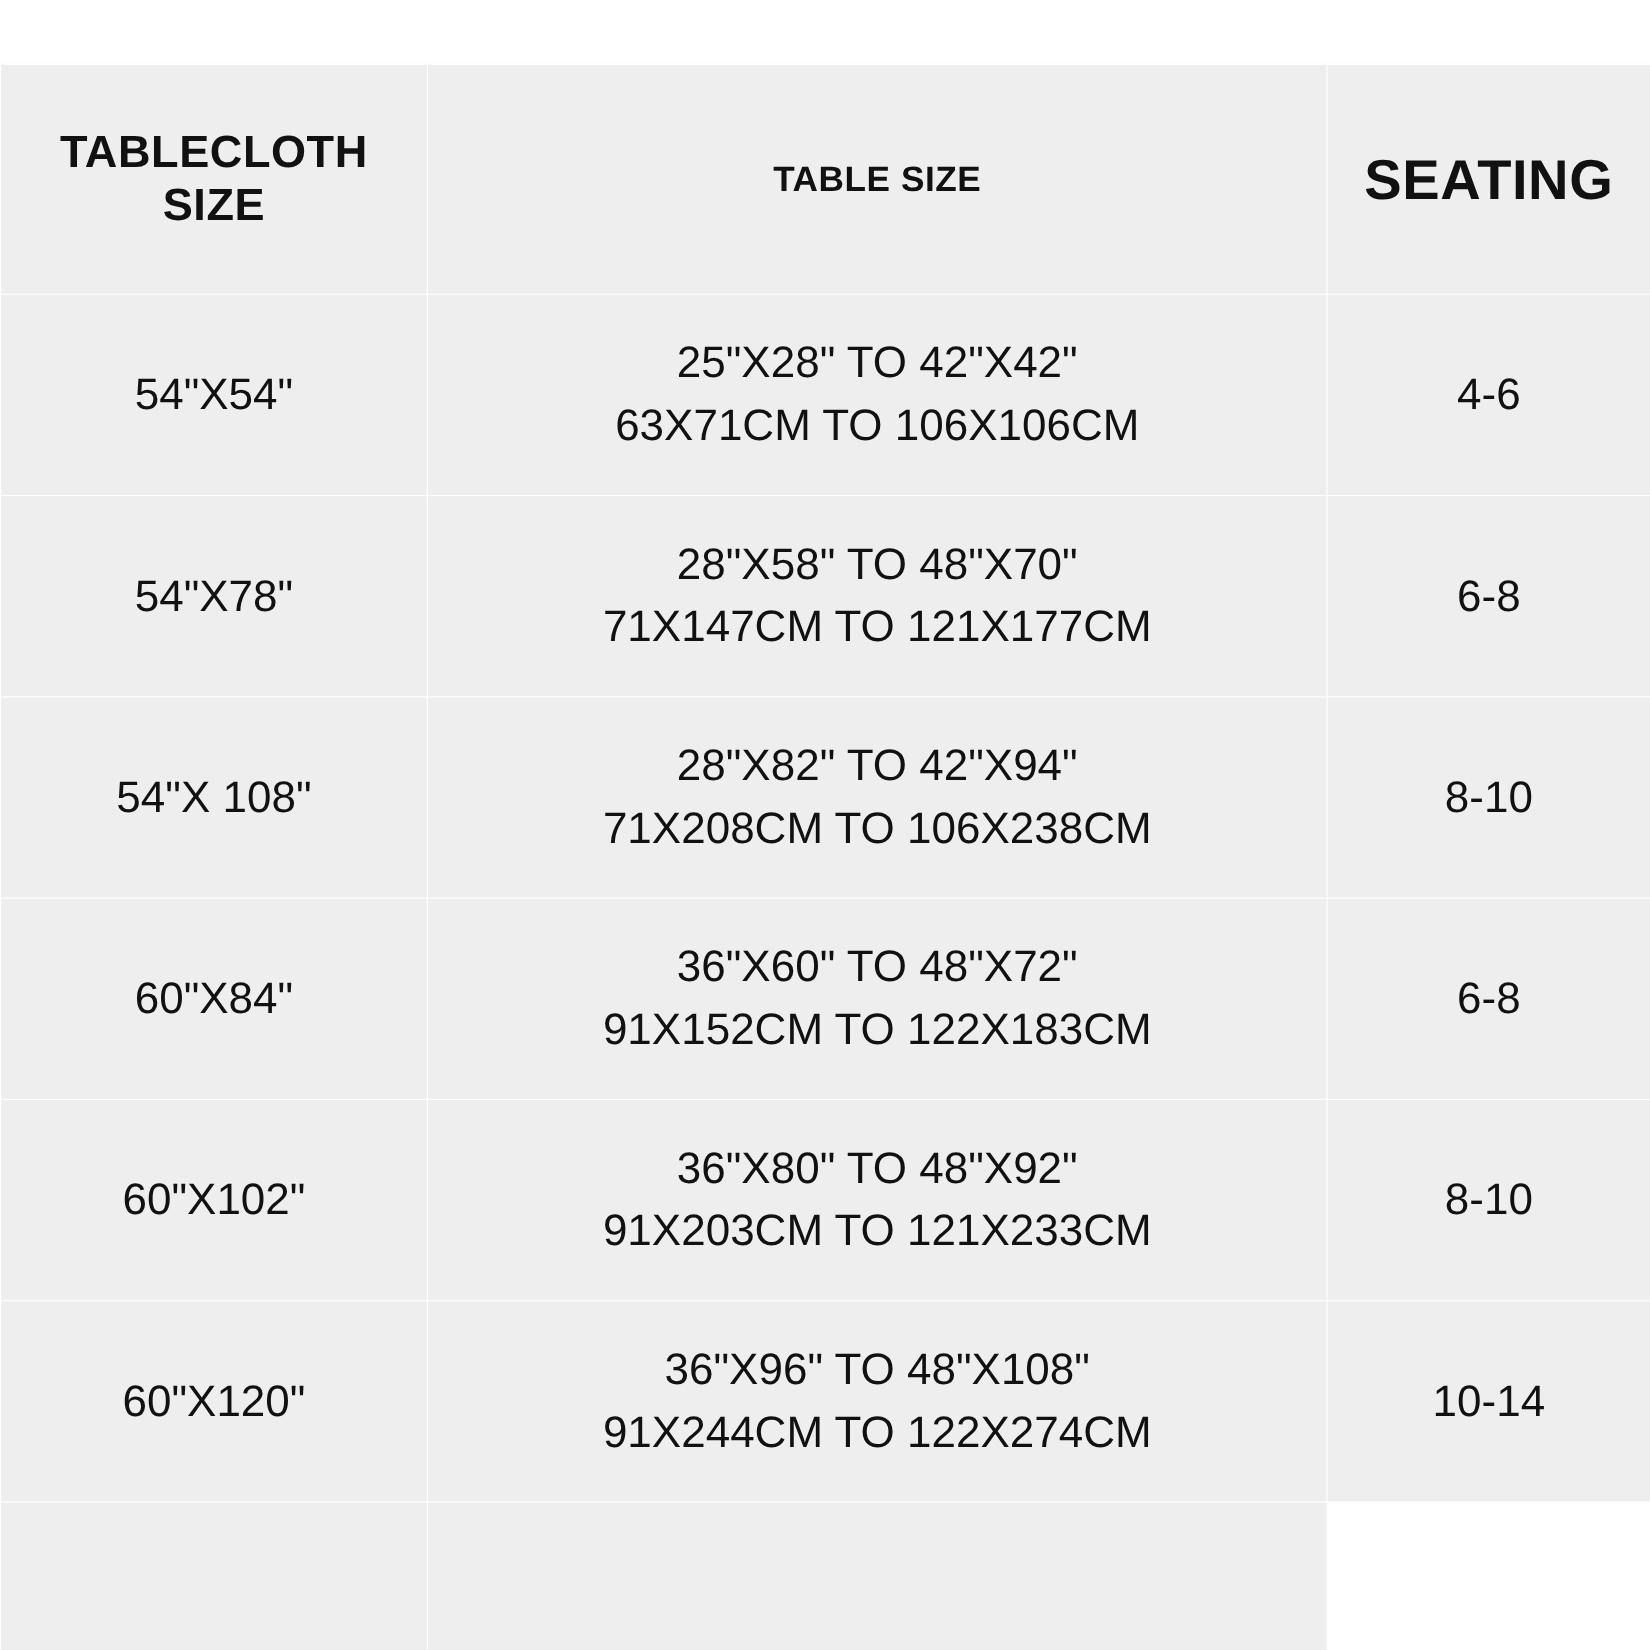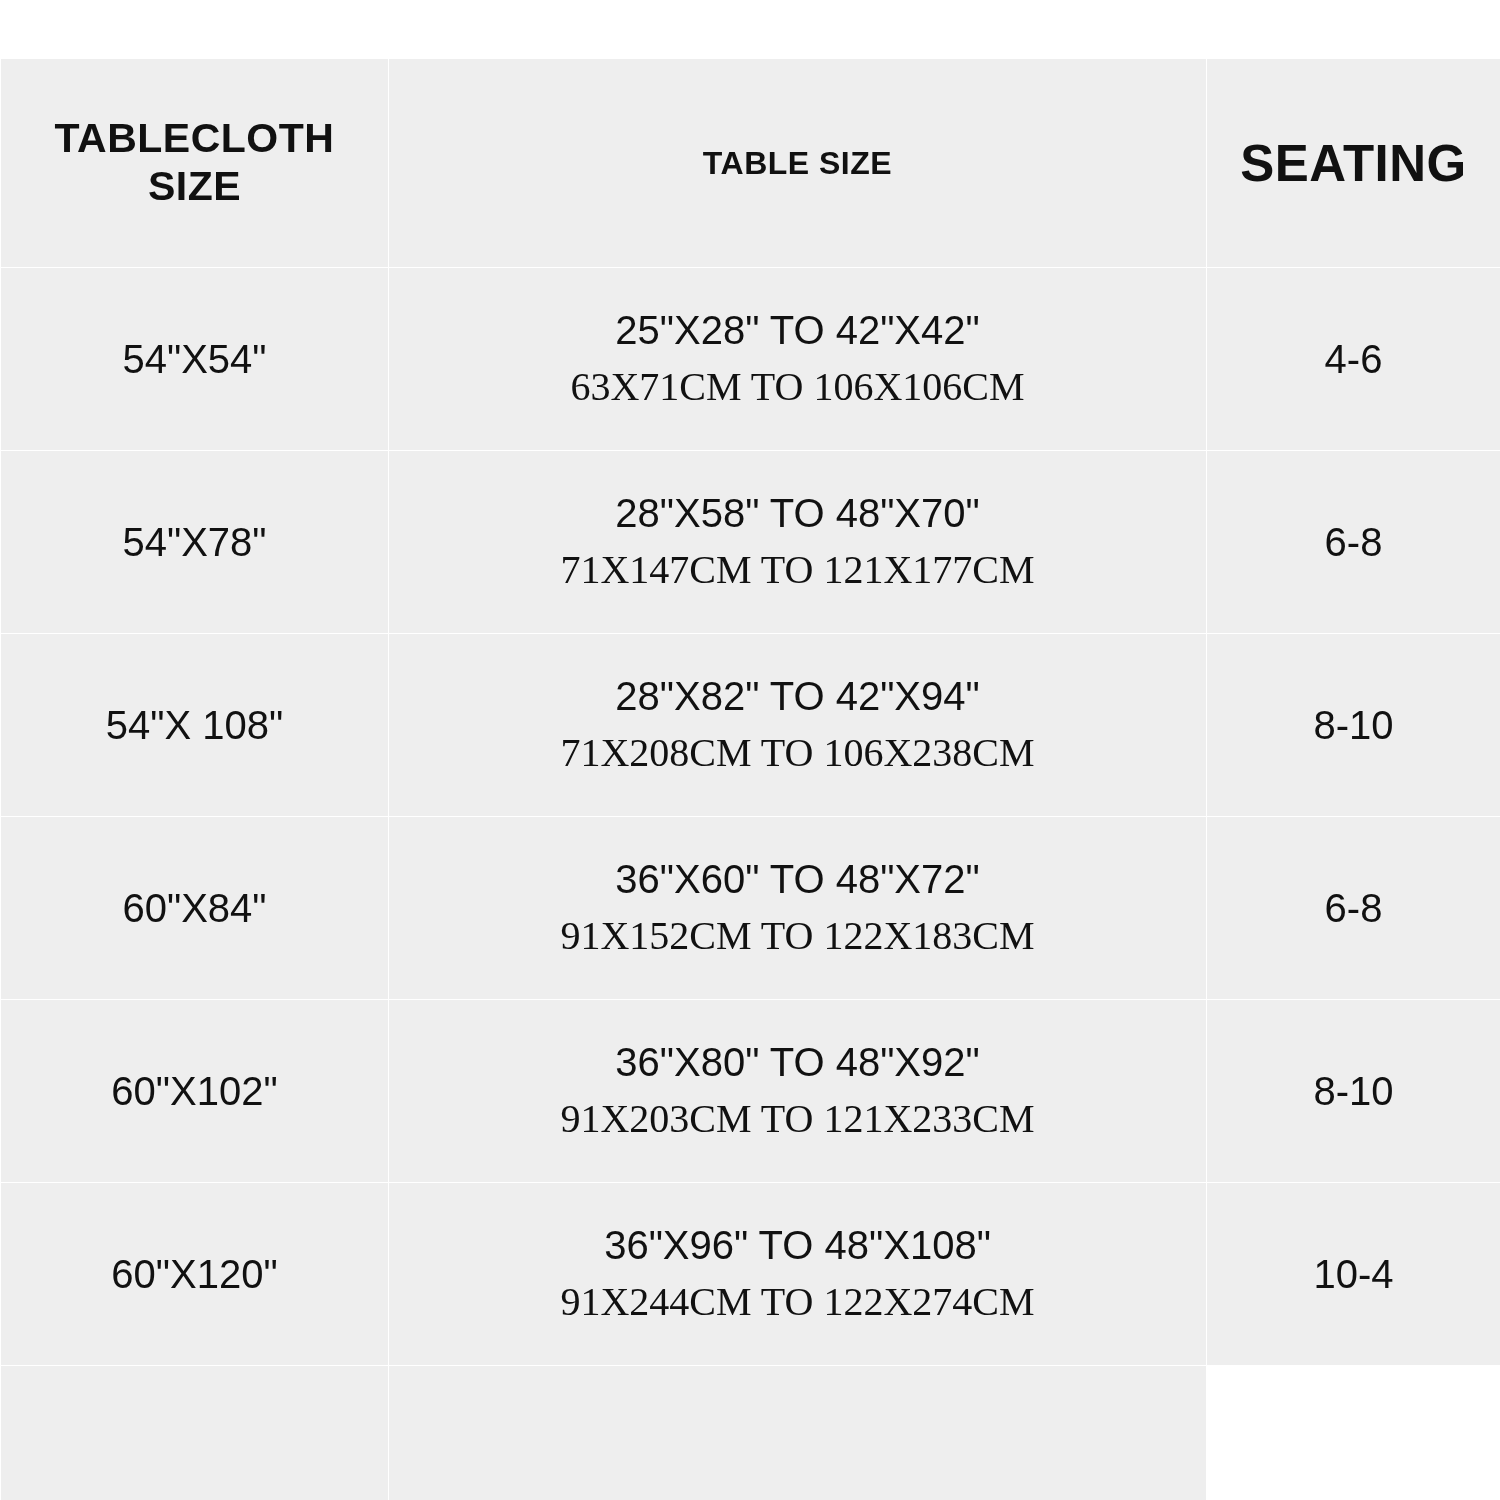--- a/index.html
+++ b/index.html
@@ -55,21 +55,21 @@
     font-weight: normal;
   }
   .cloth-size {
     font-size: 40px;
   }
   .table-size {
     font-size: 40px;
     line-height: 1.42;
   }
   .table-size .line-in { display: block; }
-  .table-size .line-cm { display: block; font-family: Liberation Serif, serif; }
+  .table-size .line-cm { display: block; }
   .seating {
     font-size: 40px;
   }
   tbody tr.filler td {
     height: 150px;
   }
   tbody tr.filler td.blank-right {
     background: #ffffff;
     border-color: #ffffff;
   }
@@ -141,21 +141,21 @@
         </td>
         <td class="seating">8-10</td>
       </tr>
 
       <tr>
         <td class="cloth-size">60"X120"</td>
         <td class="table-size">
           <span class="line-in">36"X96" TO 48"X108"</span>
           <span class="line-cm">91X244CM TO 122X274CM</span>
         </td>
-        <td class="seating">10-4</td>
+        <td class="seating">10-14</td>
       </tr>
 
       <tr class="filler">
         <td class="cloth-size"></td>
         <td class="table-size"></td>
         <td class="seating blank-right"></td>
       </tr>
 
     </tbody>
   </table>

